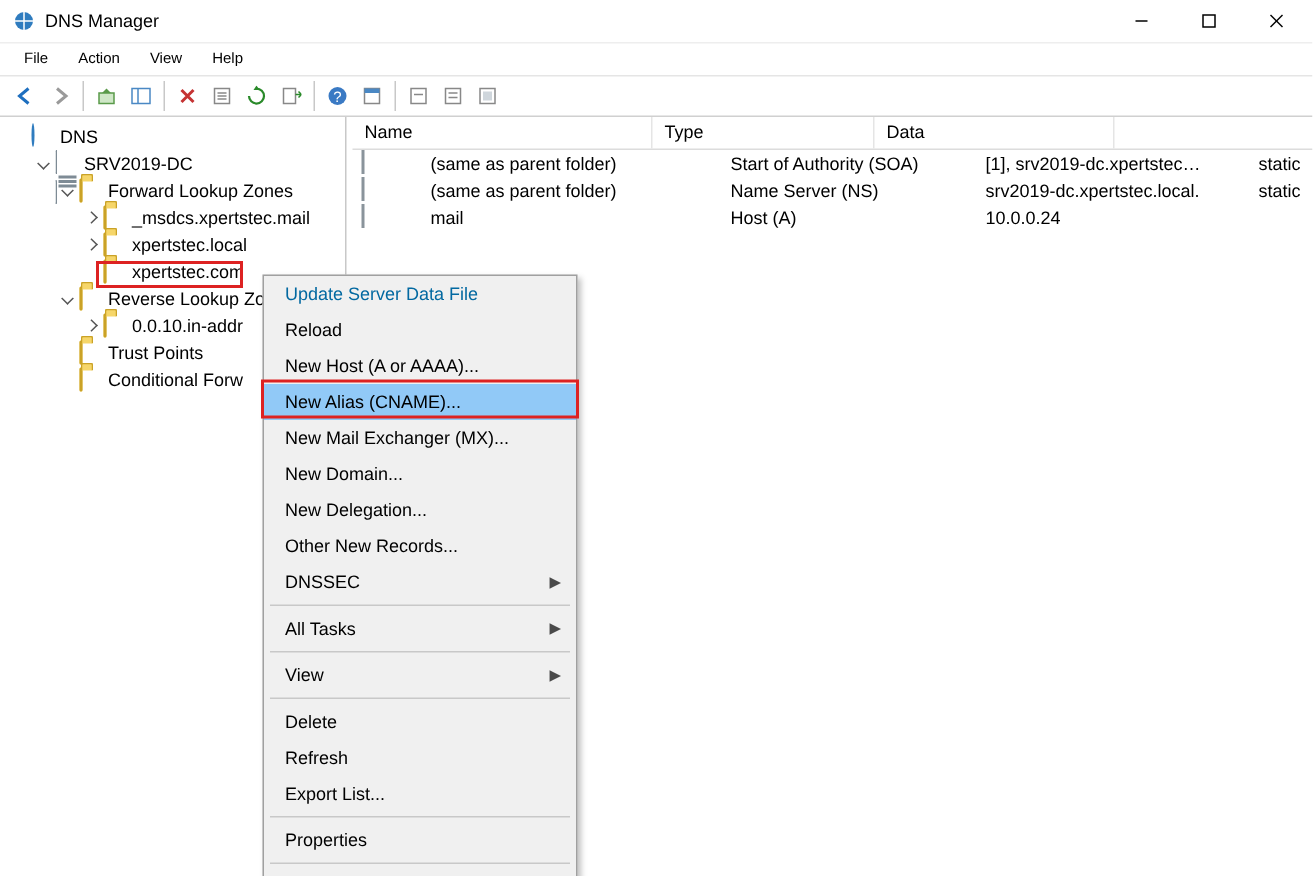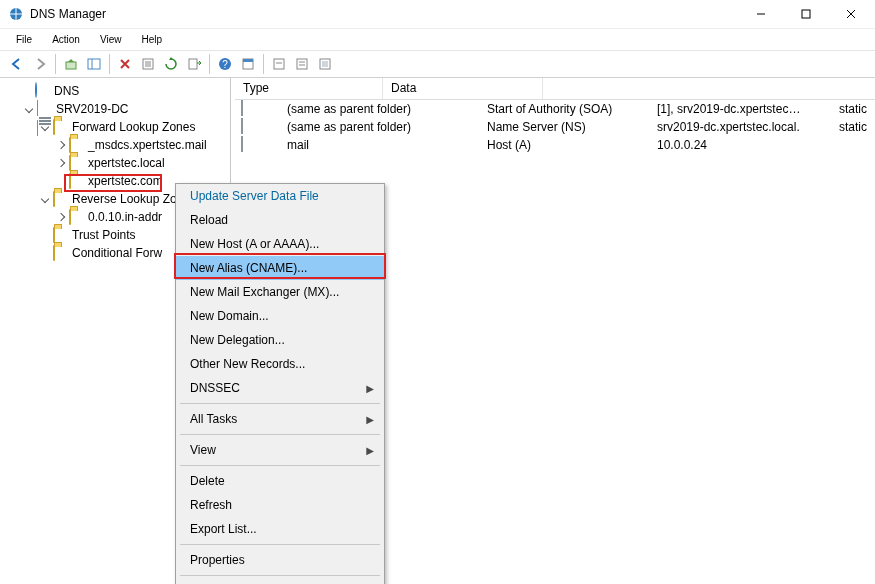--- a/index.html
+++ b/index.html
@@ -26,21 +26,21 @@
   .panes { display:flex; height: calc(584px - 28px - 22px - 28px); }
   .tree { width:262px; border-right:1px solid #c8c8c8; position:relative; padding-top:4px; }
   .splitter { width:4px; background:transparent; cursor:col-resize; }
   .list { flex:1; position:relative; }
 
   
   .node { display:flex; align-items:center; height:18px; padding-left:6px; white-space:nowrap; }
   .node .expander { width:14px; height:14px; display:flex; align-items:center; justify-content:center; color:#6a6a6a; font-size:10px; }
   .node .icon { width:16px; height:16px; margin:0 3px 0 1px; }
   .node .lbl { font-size:12px; }
-  .level1 { padding-left:20px; }
+  .level1 { padding-left:6px; }
   .level2 { padding-left:22px; }
   .level3 { padding-left:38px; }
   .level4 { padding-left:54px; }
   .highlight-box { border:2px solid #d22; position:absolute; }
 
   
   .cols { display:flex; height:22px; border-bottom:1px solid #dcdcdc; }
   .col { font-size:12px; padding:3px 8px; border-right:1px solid #e5e5e5; }
   .c1 { width:200px; }
   .c2 { width:148px; }
@@ -261,20 +261,21 @@
       <span class="lbl">Conditional Forw</span>
     </div>
 
     <div class="highlight-box" style="top:96px; left:64px; width:98px; height:18px;"></div>
   </div>
 
   <div class="splitter"></div>
 
   <div class="list">
     <div class="cols">
+      <div class="col c1">Name</div>
       <div class="col c2">Type</div>
       <div class="col c3">Data</div>
     </div>
 
     <div class="row">
       <span class="icon"><span class="record-icon"></span></span>
       <span class="cell c1" style="width:178px">(same as parent folder)</span>
       <span class="cell c2">Start of Authority (SOA)</span>
       <span class="cell c3">[1], srv2019-dc.xpertstec.l...</span>
       <span class="cell c4">static</span>

